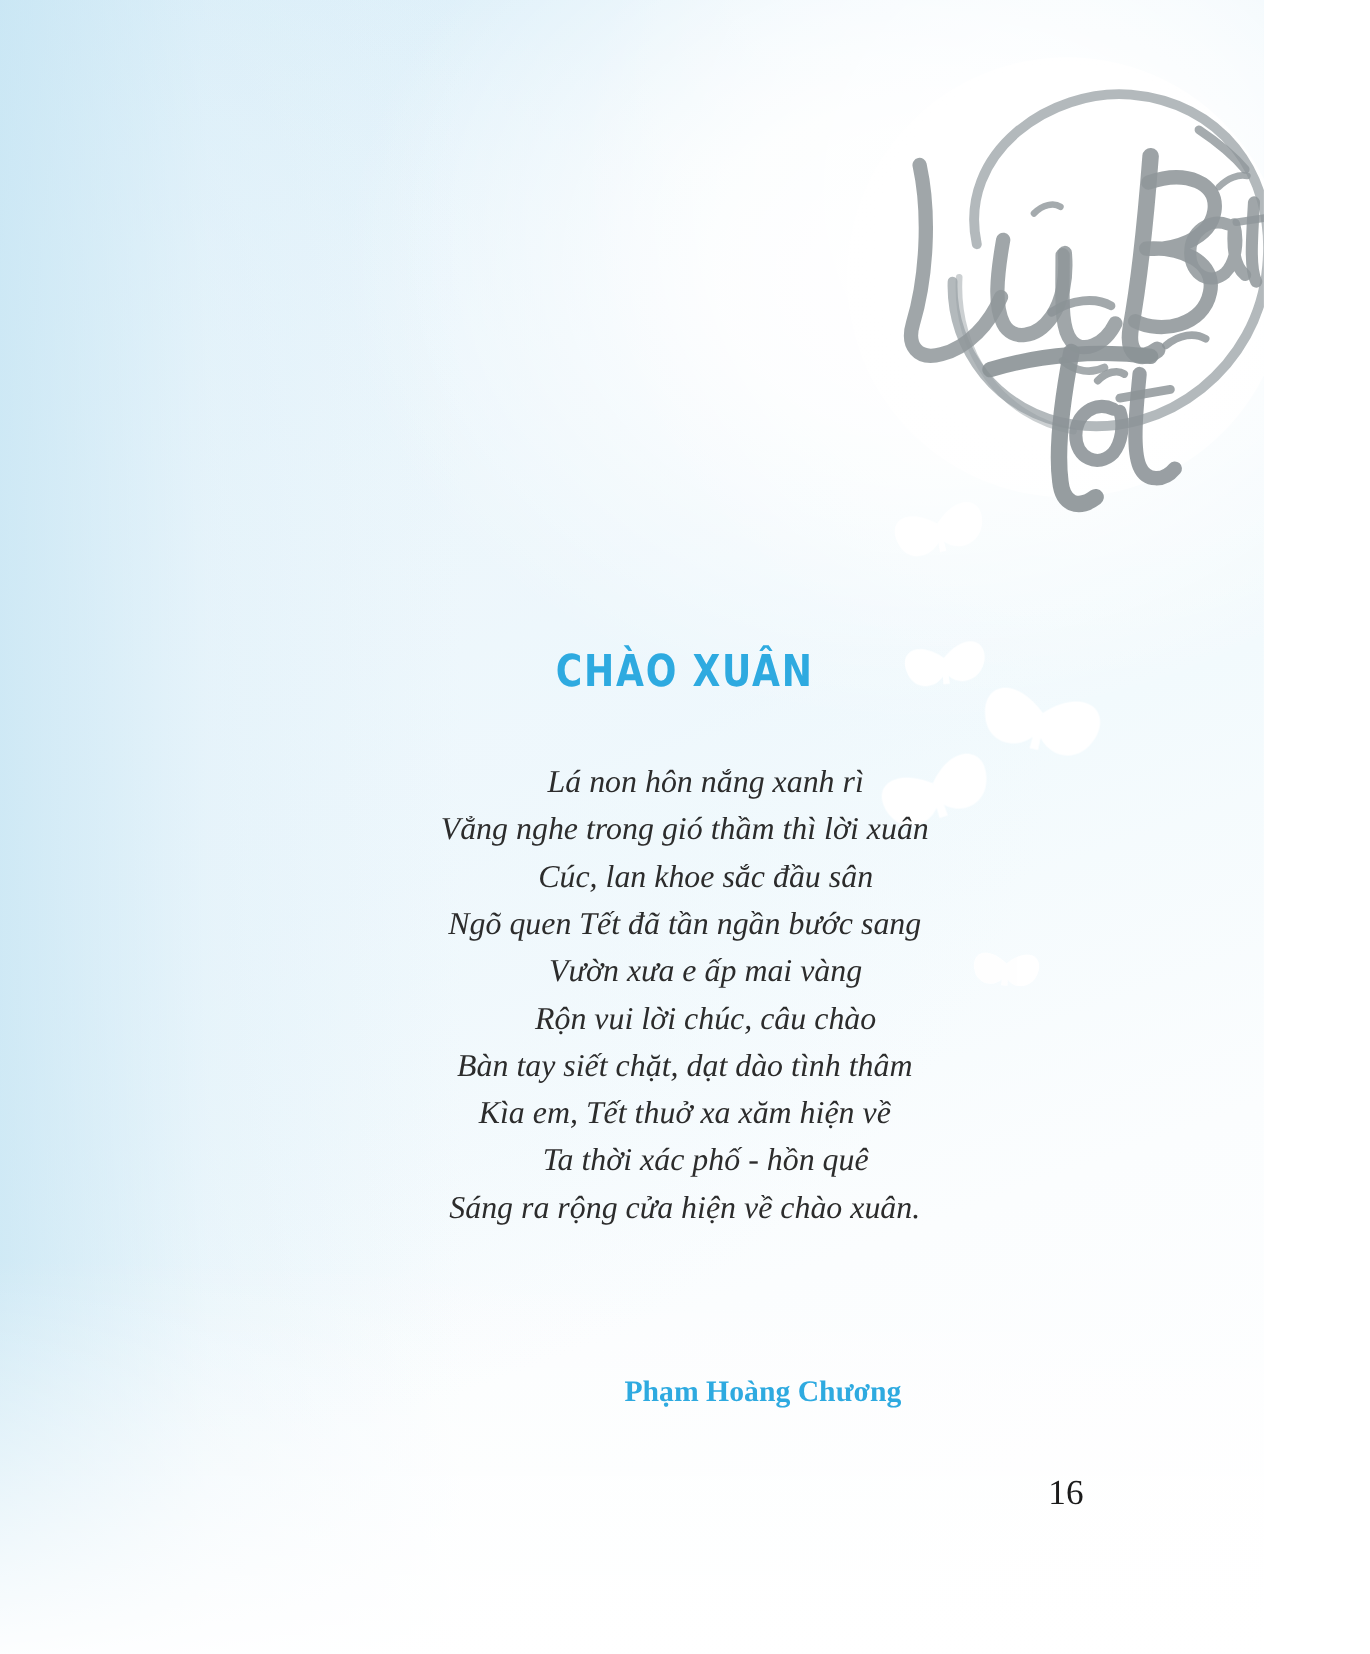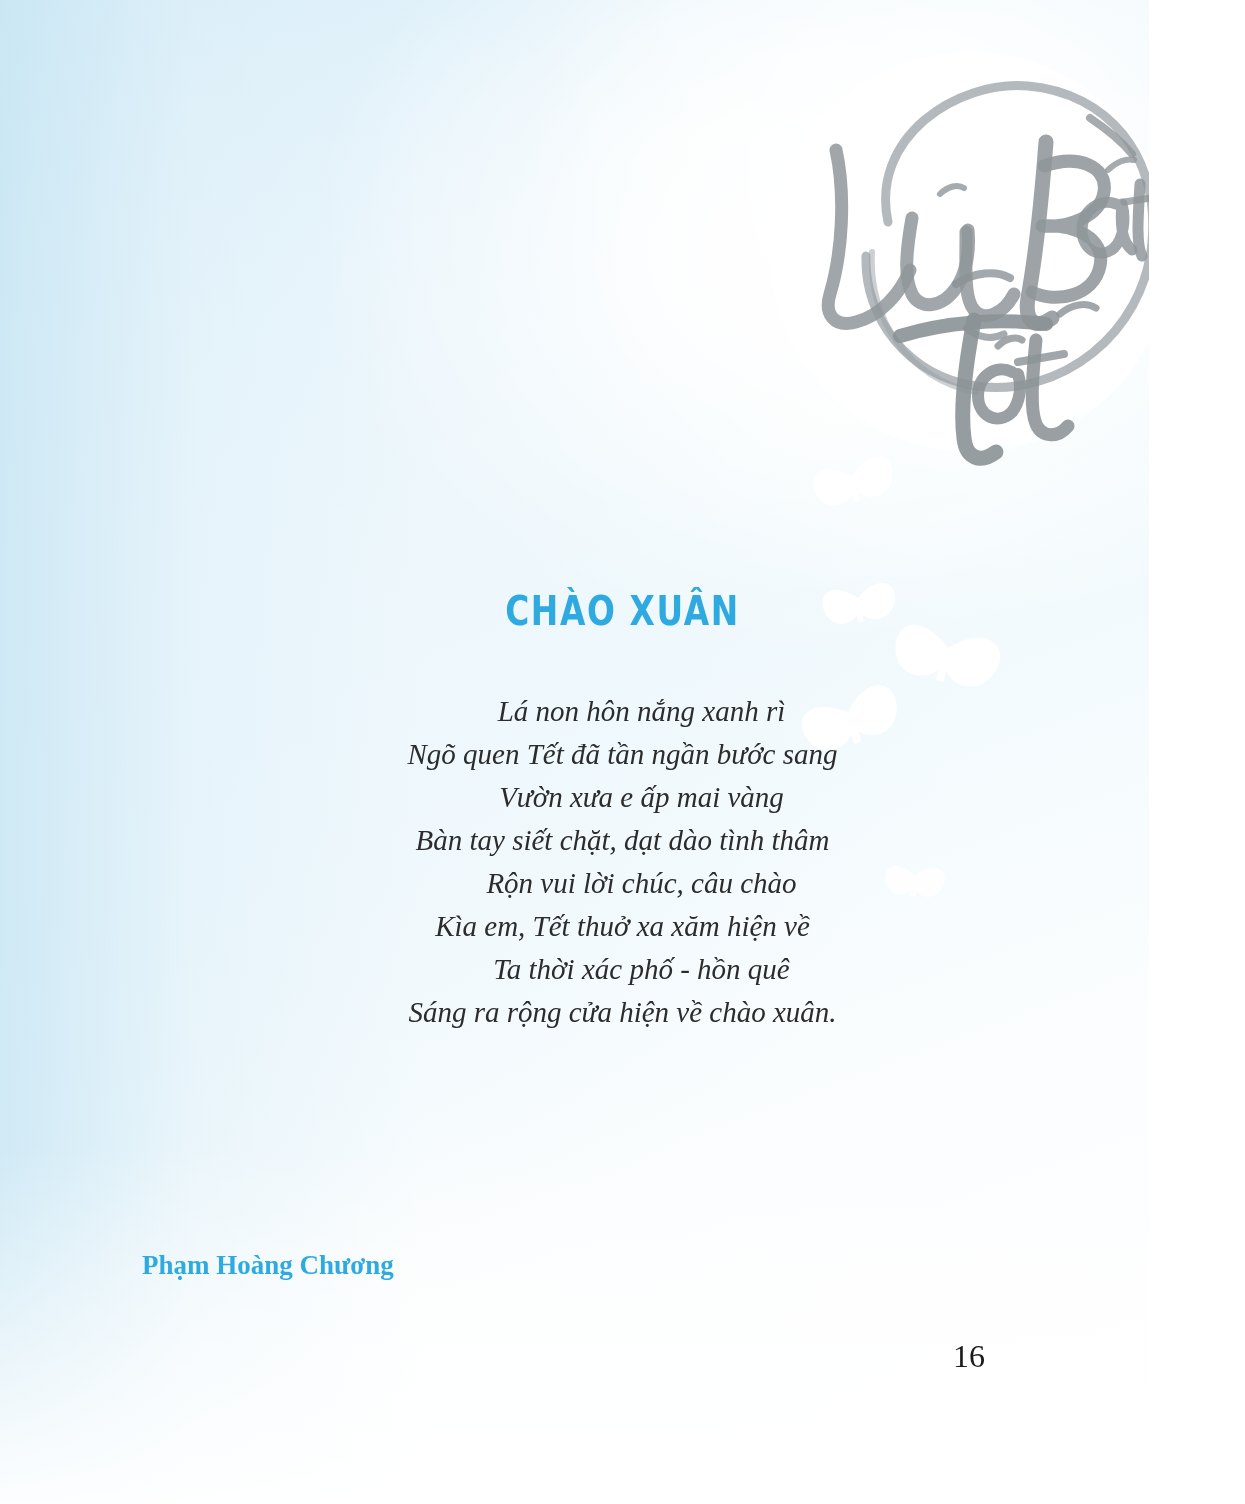--- a/index.html
+++ b/index.html
@@ -111,21 +111,21 @@
   }
   .poem-line.indent {
     padding-left: 38px;
   }
 
   .poem-author {
     position: absolute;
     left: 0;
     top: 1250px;
     width: 1245px;
-    text-align: left;
+    text-align: center;
     padding-left: 142px;
     box-sizing: border-box;
     font-family: "Liberation Serif", serif;
     font-weight: 700;
     font-size: 27px;
     color: #2eaae0;
   }
 
   .page-number {
     position: absolute;
@@ -225,24 +225,26 @@
       <path d="M0 0 C -20 -16, -34 -6, -28 10 C -23 23, -7 23, 0 11 Z"></path>
       <path d="M0 0 C 18 -18, 34 -10, 29 7 C 24 22, 7 23, 0 11 Z"></path>
       <path d="M-2 2 L 2 2 L 3 20 L -3 20 Z"></path>
     </g>
   </svg>
 
   <div class="poem-title">CHÀO XUÂN</div>
 
   <div class="poem-body">
     <div class="poem-line indent">Lá non hôn nắng xanh rì</div>
+    <div class="poem-line">Vẳng nghe trong gió thầm thì lời xuân</div>
+    <div class="poem-line indent">Cúc, lan khoe sắc đầu sân</div>
     <div class="poem-line">Ngõ quen Tết đã tần ngần bước sang</div>
     <div class="poem-line indent">Vườn xưa e ấp mai vàng</div>
+    <div class="poem-line indent">Rộn vui lời chúc, câu chào</div>
     <div class="poem-line">Bàn tay siết chặt, dạt dào tình thâm</div>
-    <div class="poem-line indent">Rộn vui lời chúc, câu chào</div>
     <div class="poem-line">Kìa em, Tết thuở xa xăm hiện về</div>
     <div class="poem-line indent">Ta thời xác phố - hồn quê</div>
     <div class="poem-line">Sáng ra rộng cửa hiện về chào xuân.</div>
   </div>
 
   <div class="poem-author">Phạm Hoàng Chương</div>
 
   <div class="page-number">16</div>
 
 </div>

